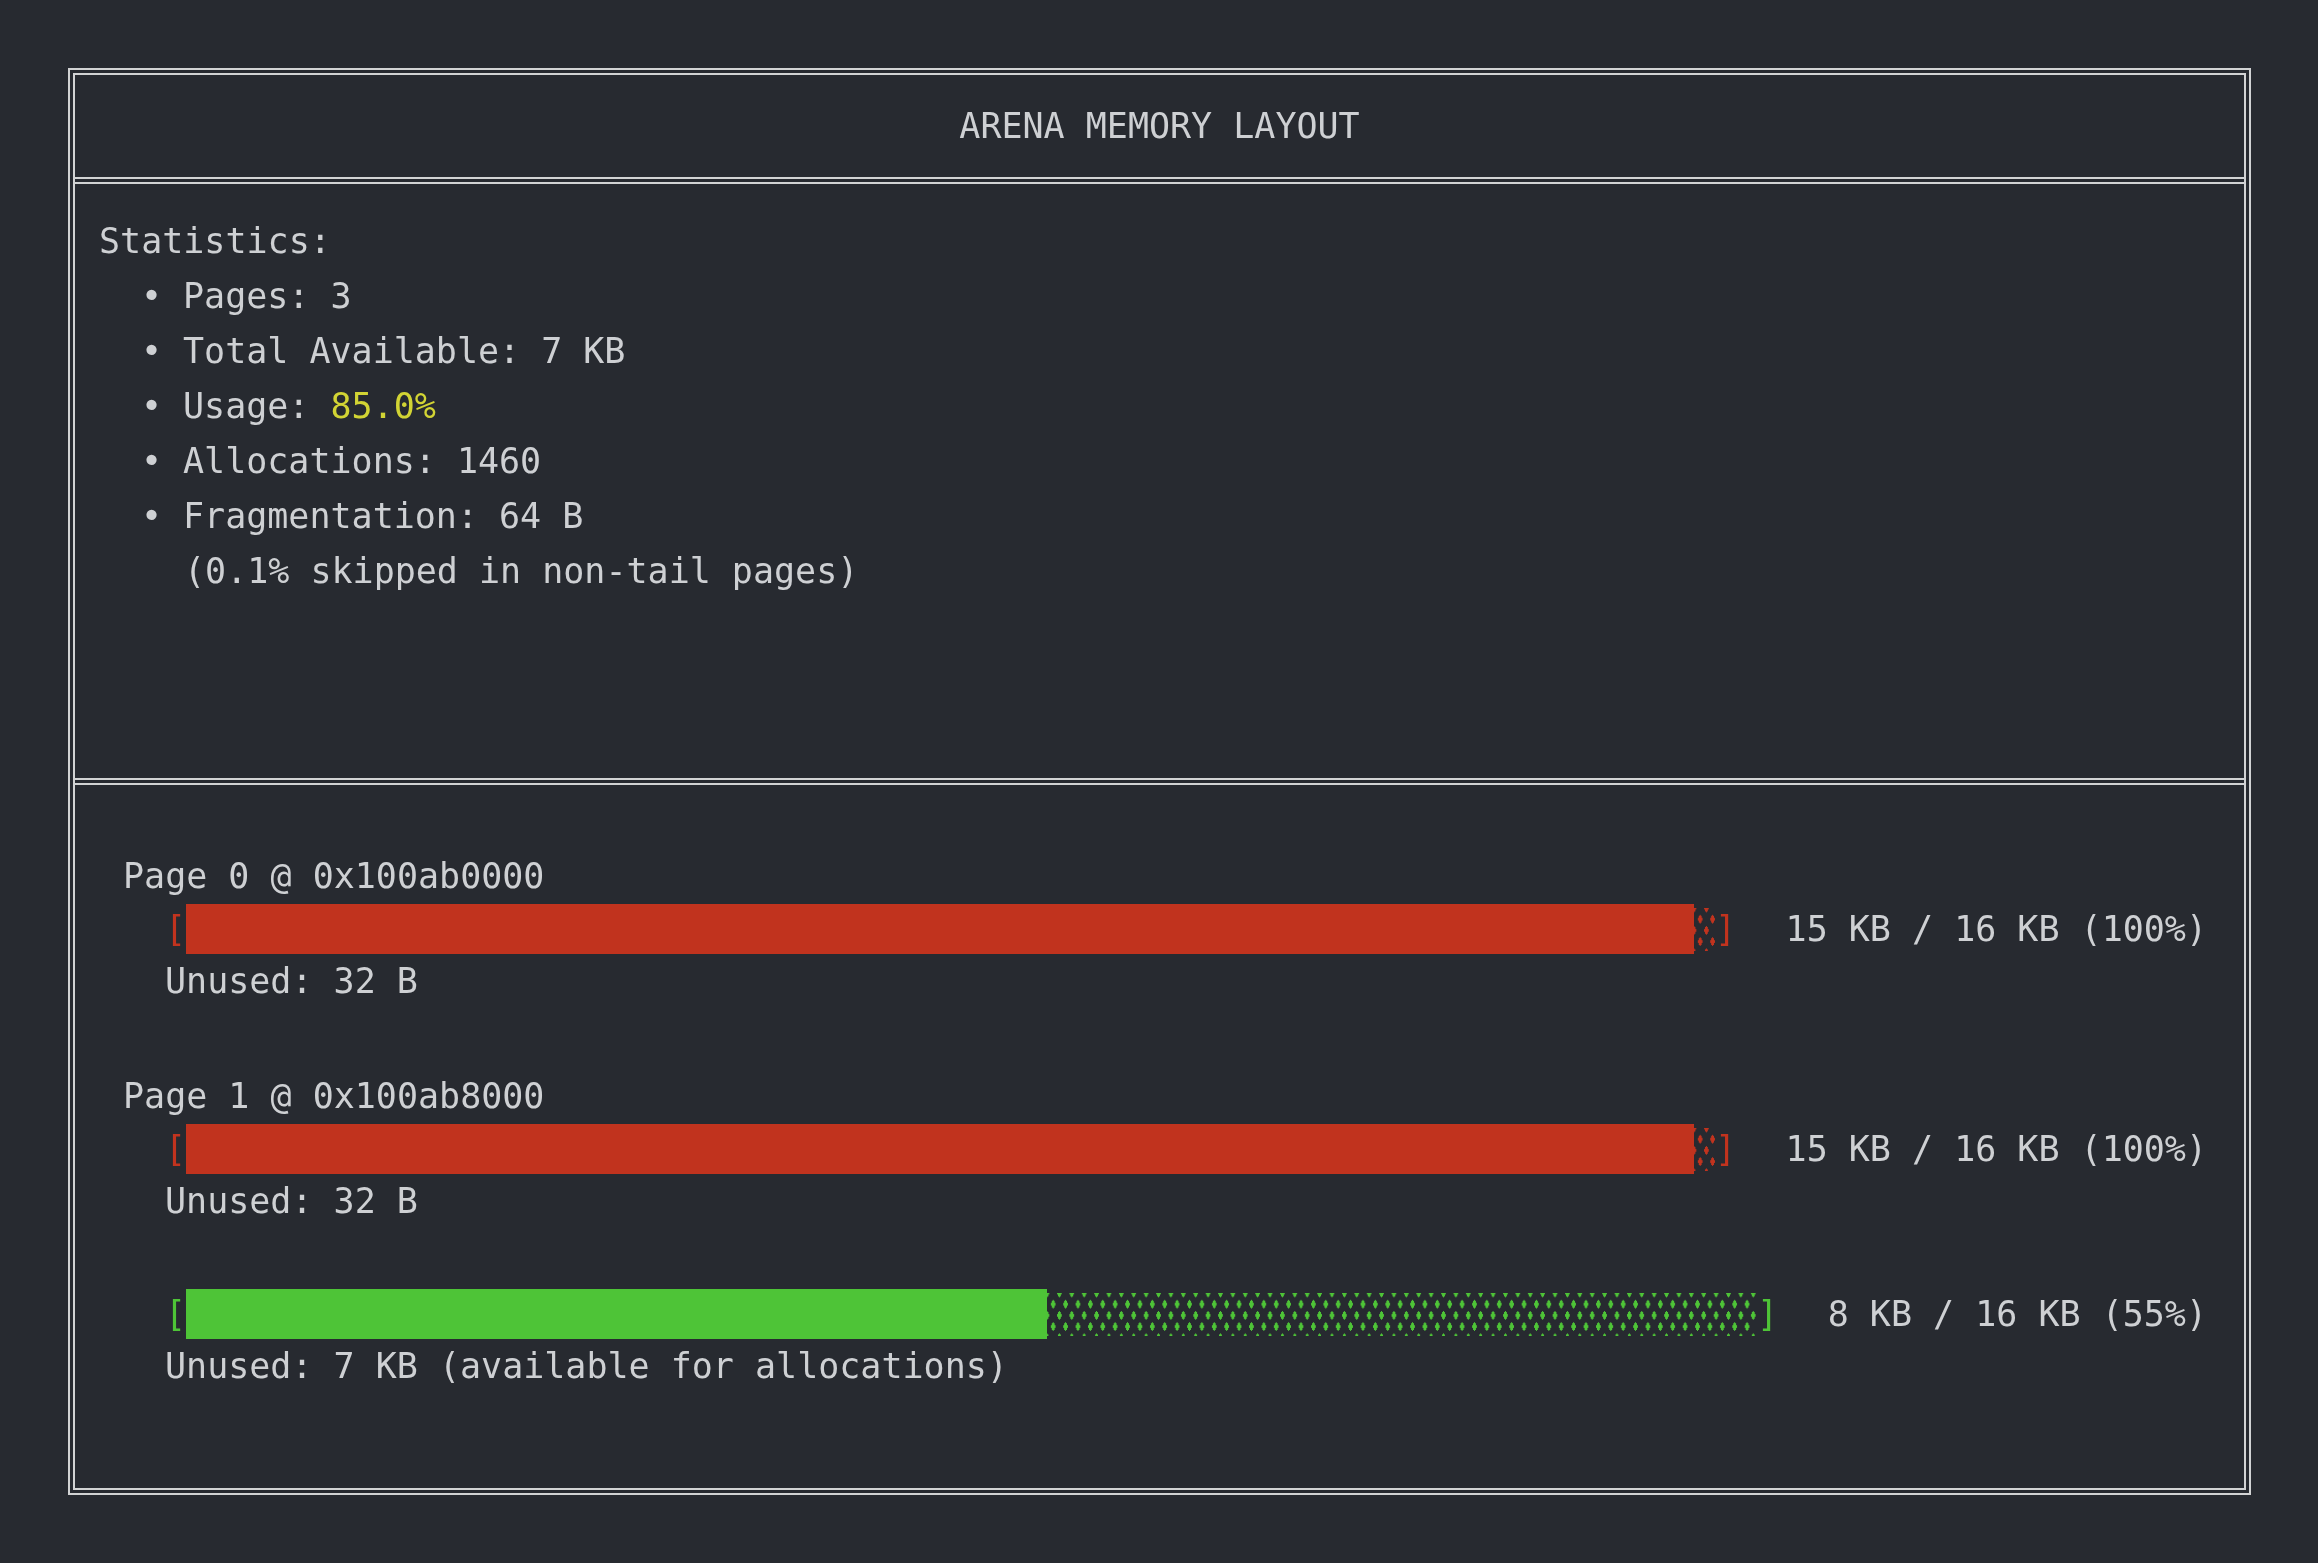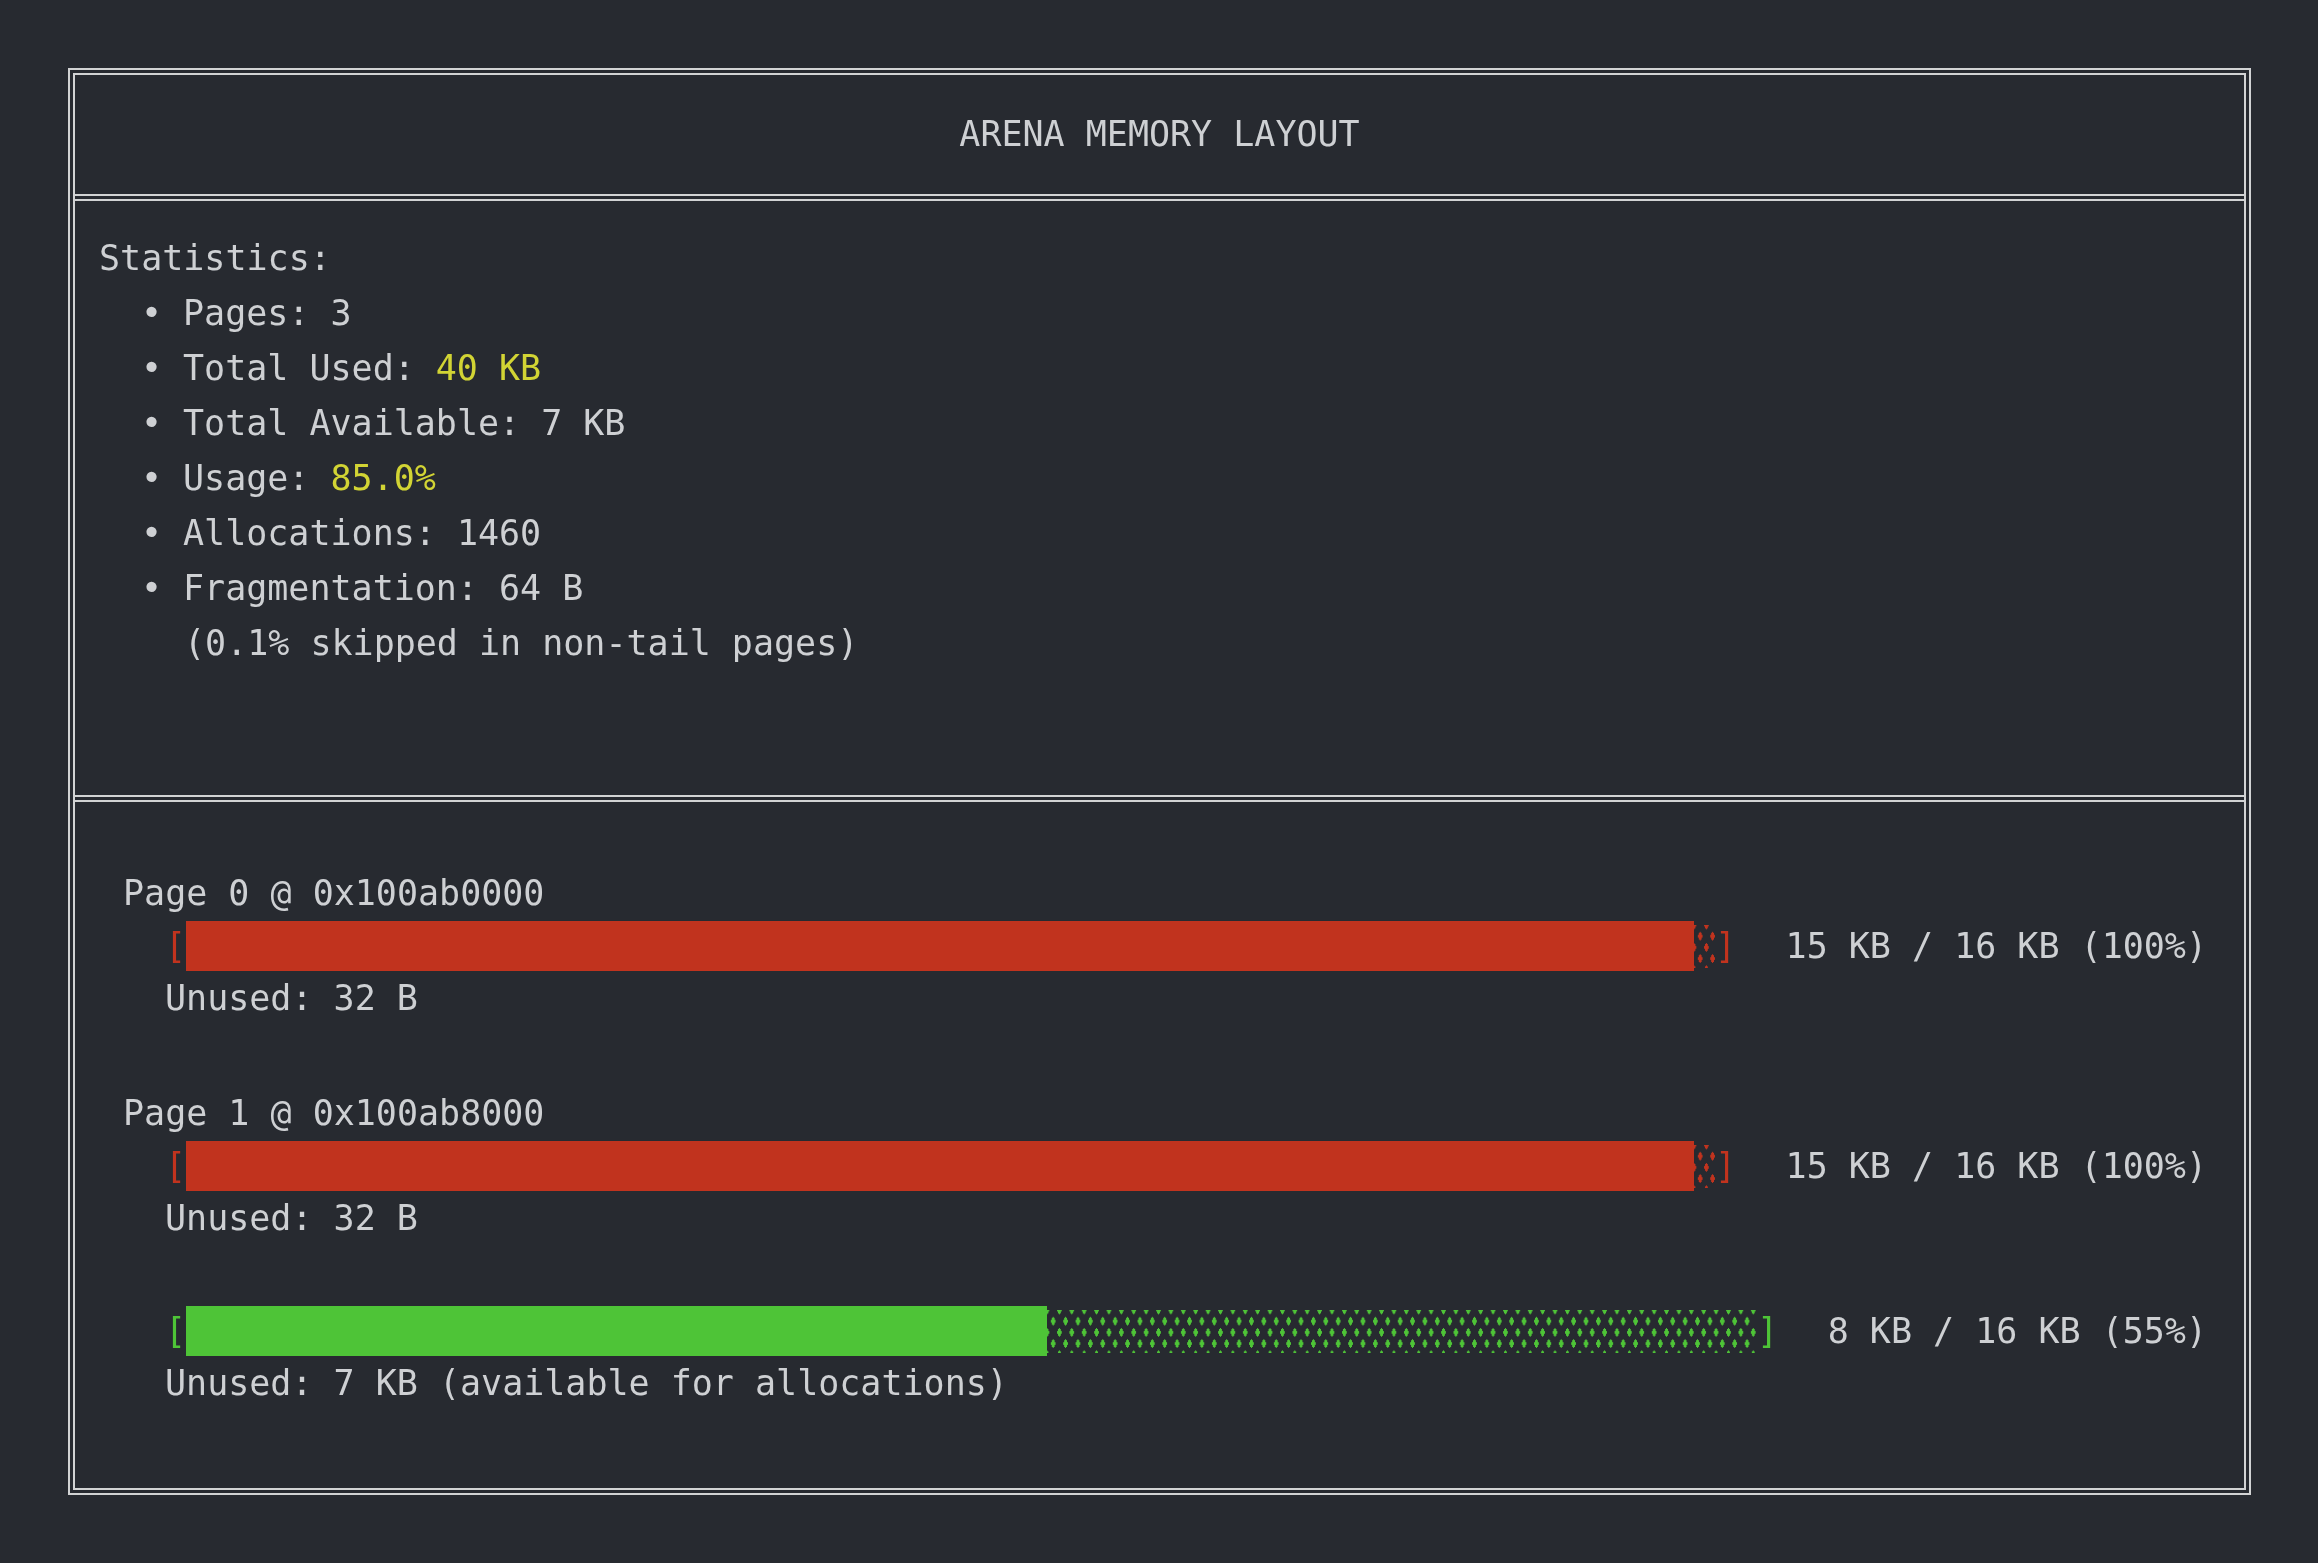--- a/index.html
+++ b/index.html
@@ -21,21 +21,21 @@
     left: 68px;
     top: 68px;
     width: 2183px;
     height: 1427px;
     box-sizing: border-box;
     border: 7.5px double #d2d3d4;
     display: flex;
     flex-direction: column;
   }
   .title-section {
-    height: 126px;
+    height: 109px;
     box-sizing: border-box;
     border-bottom: 7.5px double #d2d3d4;
     display: flex;
     align-items: center;
     justify-content: center;
   }
   .stats-section {
     height: 601px;
     box-sizing: border-box;
     border-bottom: 7.5px double #d2d3d4;
@@ -94,23 +94,20 @@
     <span>ARENA MEMORY LAYOUT</span>
   </div>
 
   <div class="stats-section">
     <div>Statistics:</div>
 
     <div class="stat-item">
       <span class="stat-bullet">•</span><span>Pages:</span><span class="stat-value" data-highlight="false">3</span>
     </div>
     <div class="stat-item">
-      <span class="stat-bullet">•</span><span>Total Used:</span><span class="stat-value" data-highlight="true">40 KB</span>
-    </div>
-    <div class="stat-item">
       <span class="stat-bullet">•</span><span>Total Available:</span><span class="stat-value" data-highlight="false">7 KB</span>
     </div>
     <div class="stat-item">
       <span class="stat-bullet">•</span><span>Usage:</span><span class="stat-value" data-highlight="true">85.0%</span>
     </div>
     <div class="stat-item">
       <span class="stat-bullet">•</span><span>Allocations:</span><span class="stat-value" data-highlight="false">1460</span>
     </div>
     <div class="stat-item">
       <span class="stat-bullet">•</span><span>Fragmentation:</span><span class="stat-value" data-highlight="false">64 B</span>

